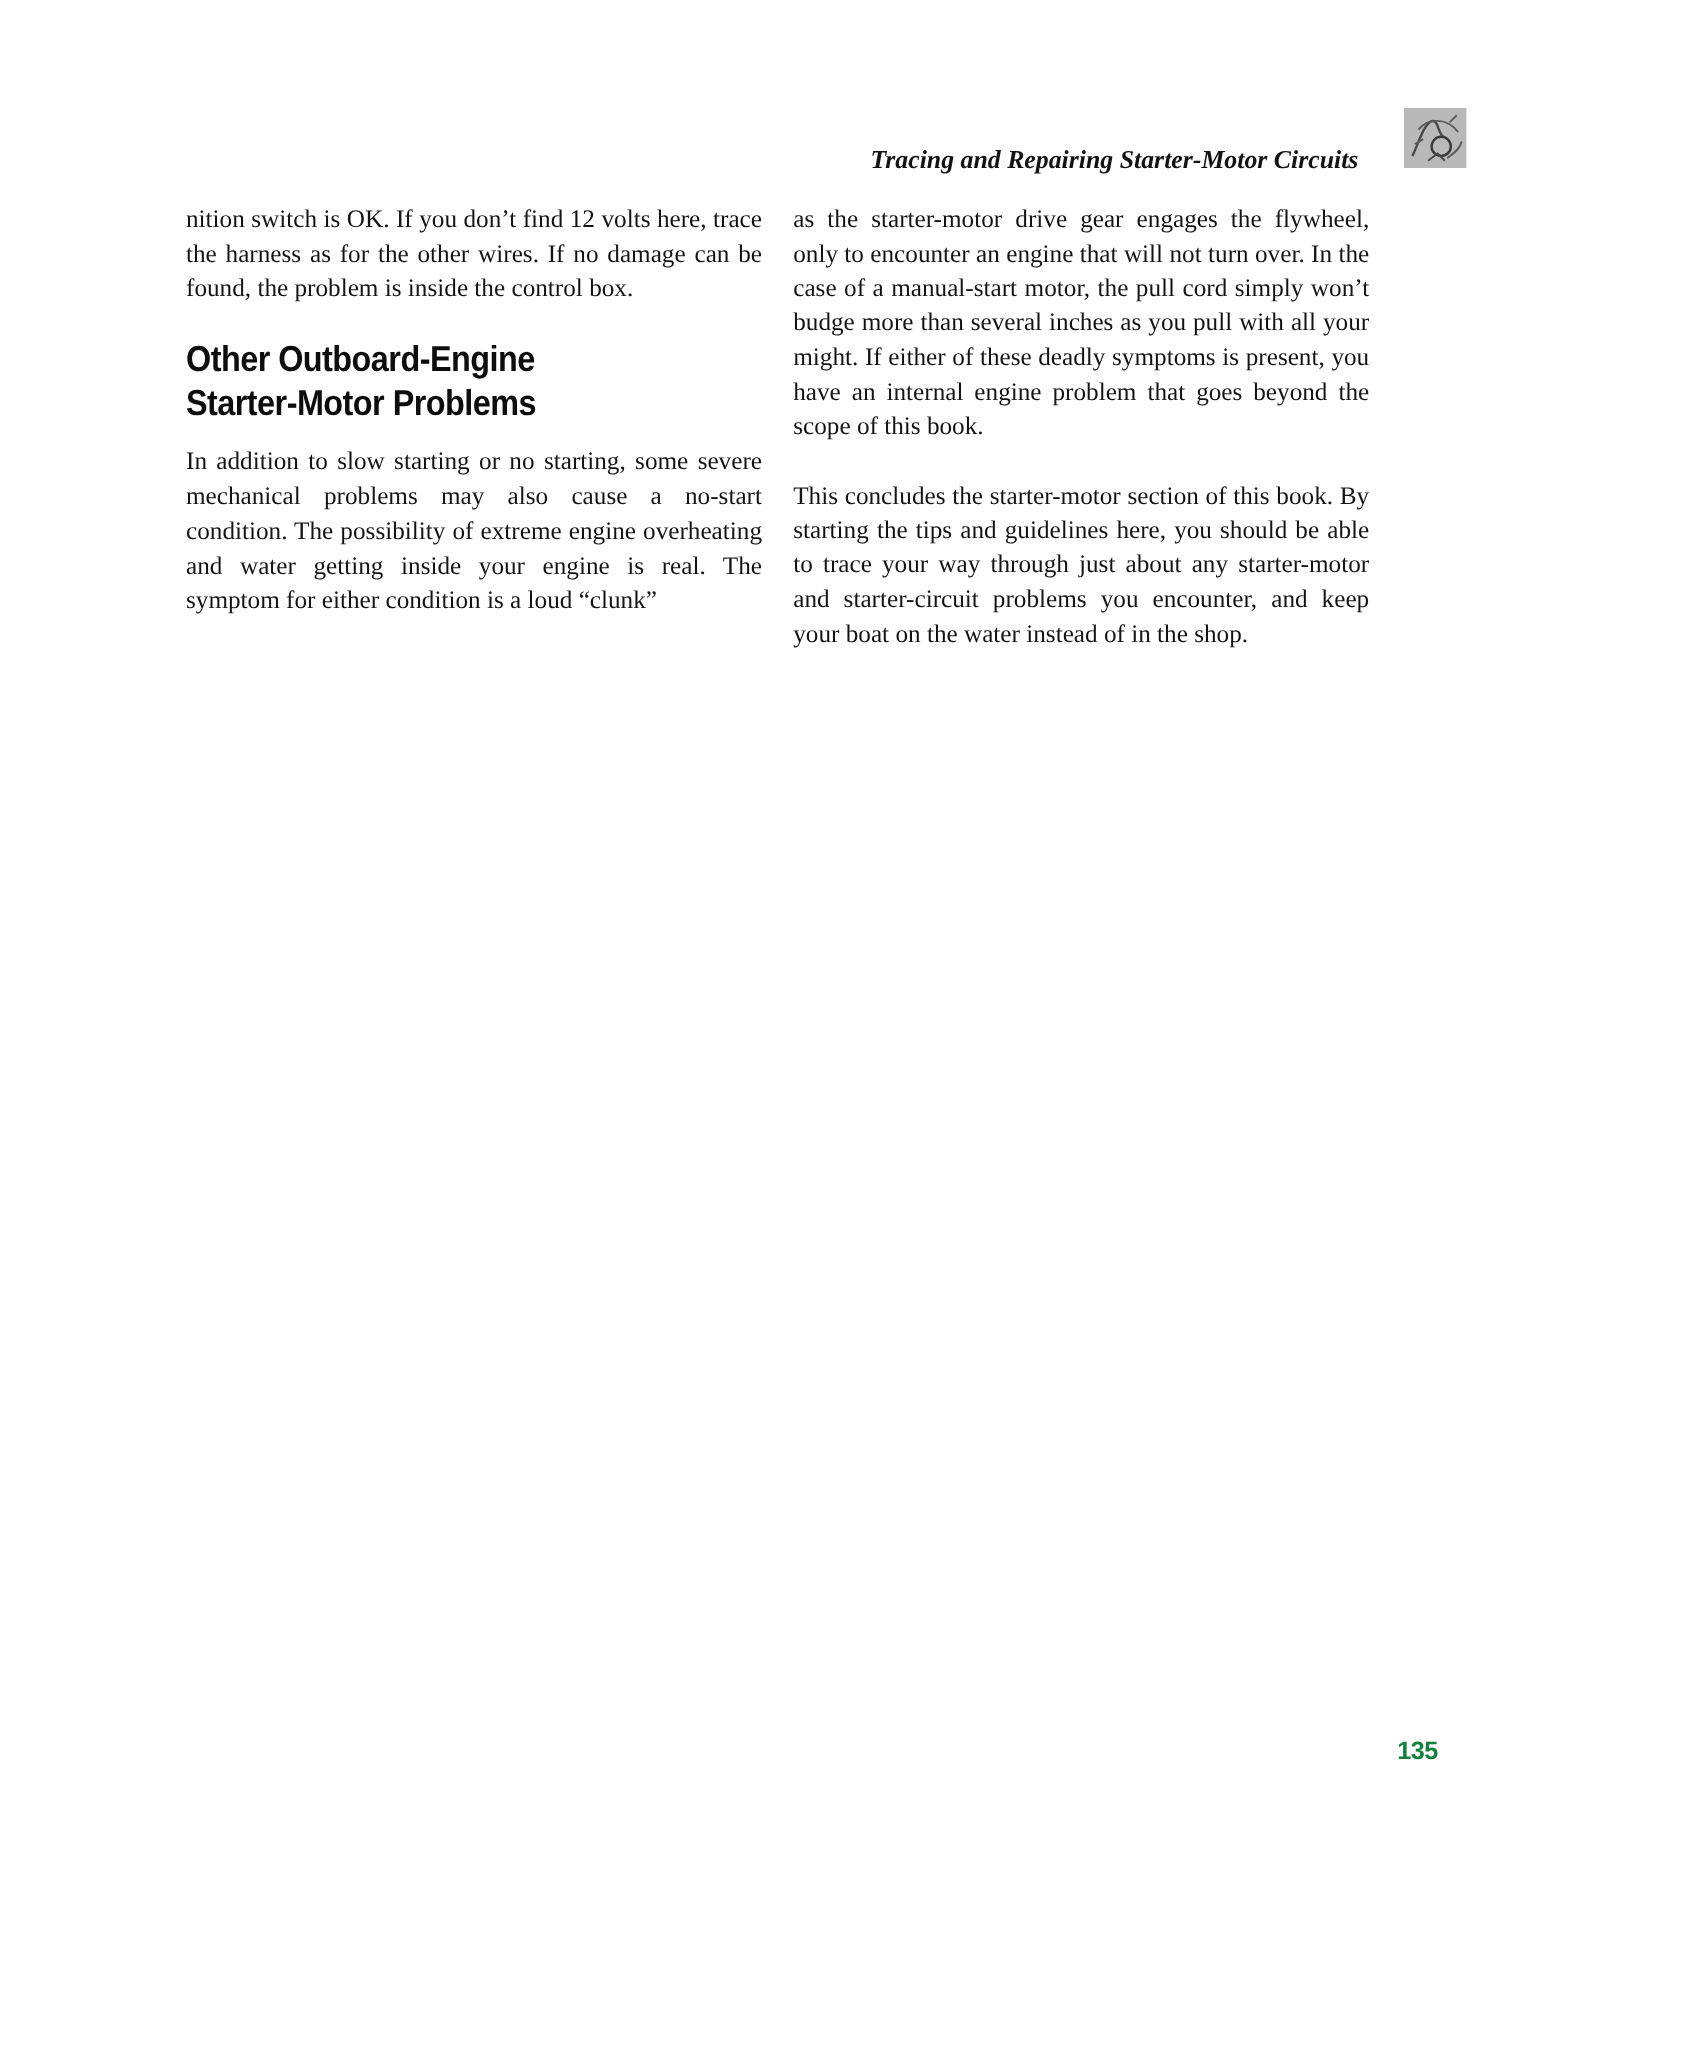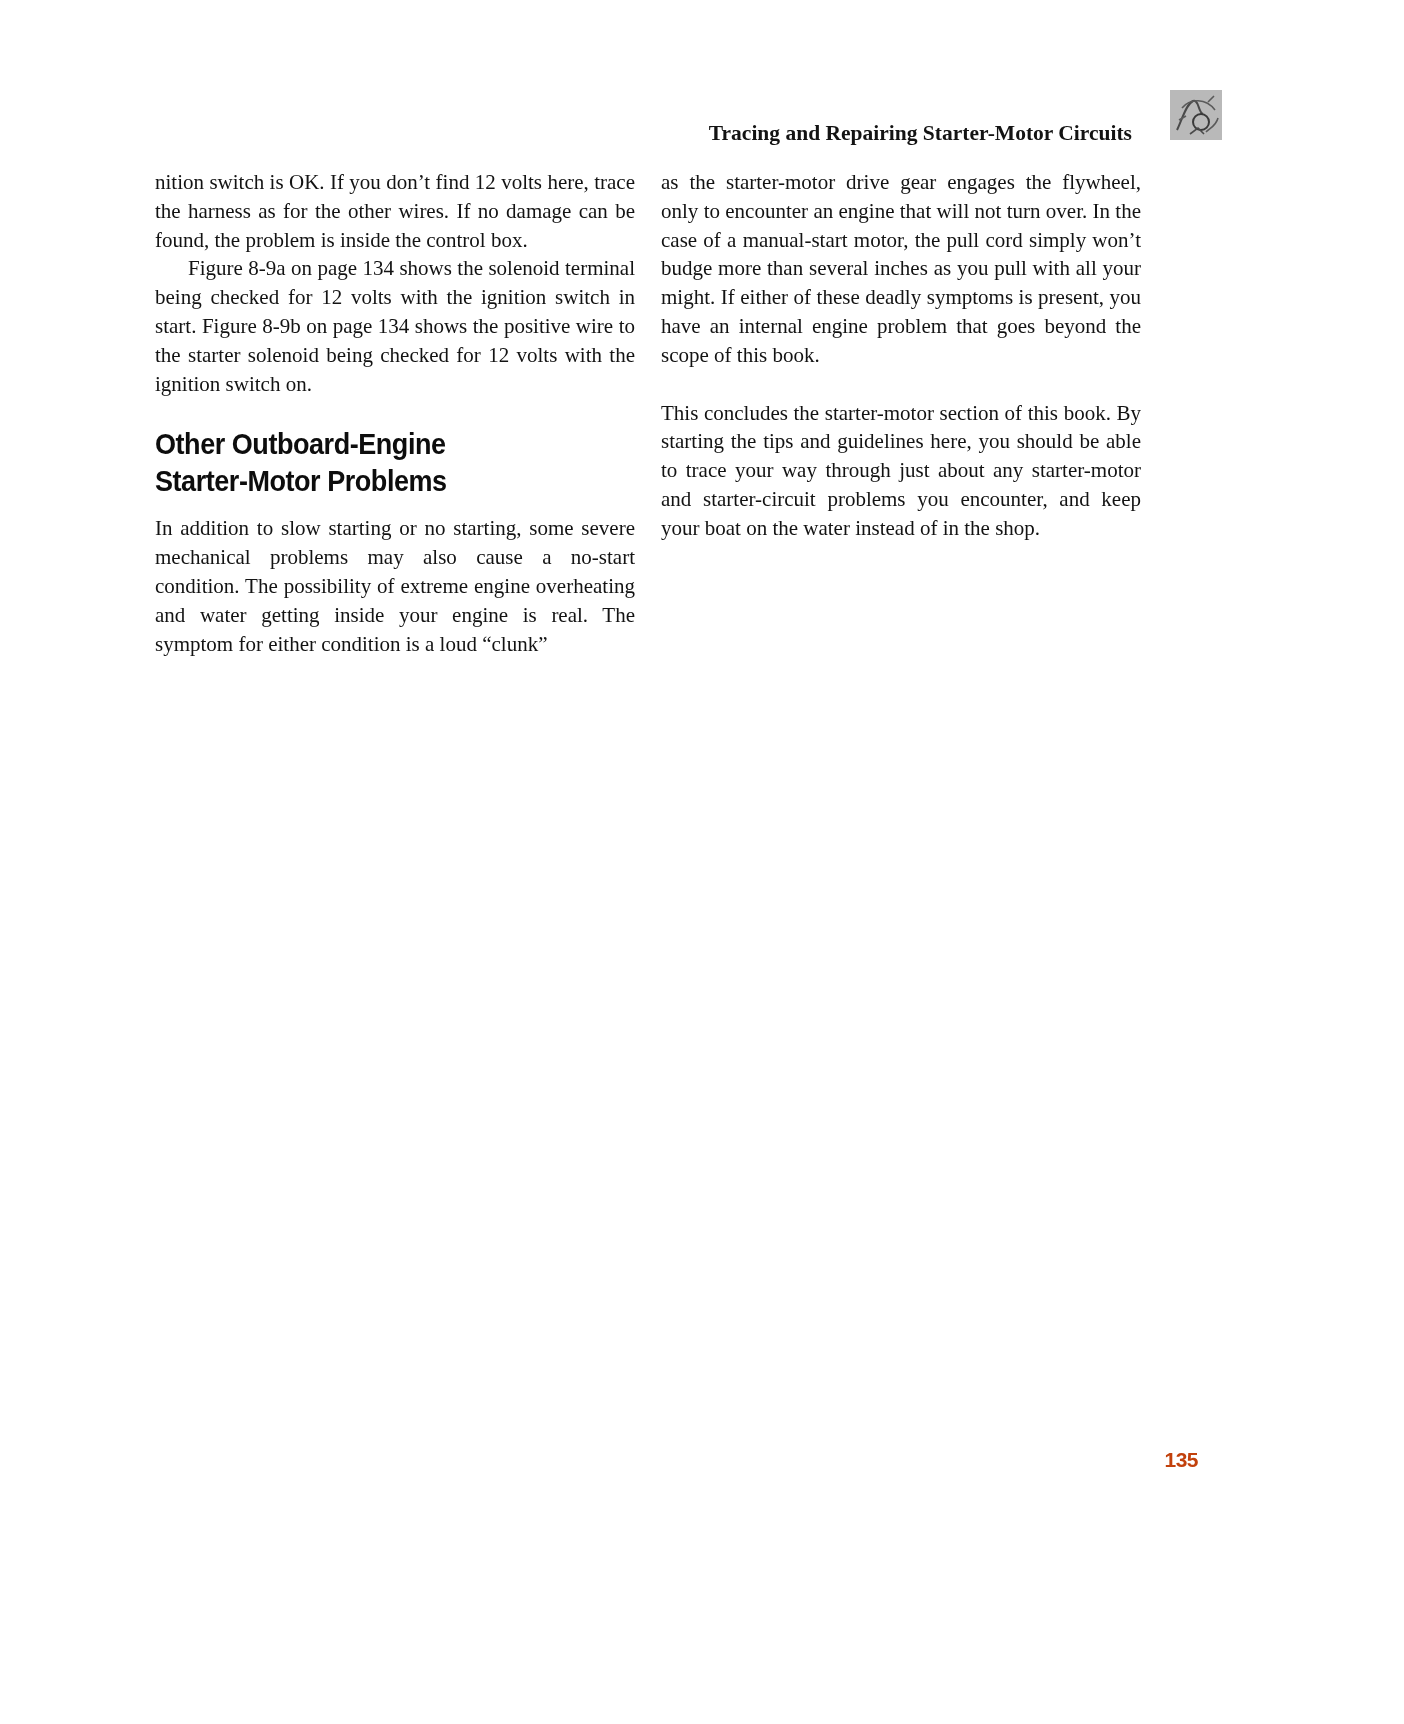--- a/index.html
+++ b/index.html
@@ -10,20 +10,21 @@
     height: 1724px;
     background: #ffffff;
     font-family: "Liberation Serif", serif;
     color: #131313;
     overflow: hidden;
   }
   .running-head {
     position: absolute;
     top: 121px;
     right: 272px;
+    font-style: italic;
     font-weight: bold;
     font-size: 21.5px;
     white-space: nowrap;
   }
   .chapter-icon {
     position: absolute;
     top: 90px;
     right: 182px;
     width: 52px;
     height: 50px;
@@ -62,21 +63,21 @@
   .spaced { margin-top: 29px !important; }
   .book-title { font-style: italic; }
   .page-number {
     position: absolute;
     top: 1448px;
     right: 206px;
     font-family: "Liberation Sans", sans-serif;
     font-weight: bold;
     font-size: 21px;
     letter-spacing: -0.5px;
-    color: #c2410c;
+    color: #15803d;
   }
 </style>
 </head>
 <body>
 
 <div class="page">
 
   <div class="running-head">Tracing and Repairing Starter-Motor Circuits</div>
 
   <div class="chapter-icon">
@@ -86,21 +87,20 @@
       <circle cx="31" cy="32" r="8" stroke="#3a3a3a" fill="none" stroke-width="2"></circle>
       <path d="M12 18 C 20 8, 36 8, 45 20 M38 12 L44 6 M9 30 L16 26 M36 42 C 40 38, 46 36, 48 28" stroke="#5a5a5a" fill="none" stroke-width="1.6"></path>
       <path d="M20 44 L28 38 L34 44" stroke="#4a4a4a" fill="none" stroke-width="1.6"></path>
     </svg>
   </div>
 
   <div class="columns">
 
     <div class="col">
       <p>nition switch is OK. If you don’t find 12 volts here, trace the harness as for the other wires. If no damage can be found, the problem is inside the control box.</p>
-      <p class="indent">Figure 8-9a on page 134 shows the solenoid terminal being checked for 12 volts with the ignition switch in start. Figure 8-9b on page 134 shows the positive wire to the starter solenoid being checked for 12 volts with the ignition switch on.</p>
       <h2 class="section-heading">Other Outboard-Engine
 Starter-Motor Problems</h2>
       <p>In addition to slow starting or no starting, some severe mechanical problems may also cause a no-start condition. The possibility of extreme engine overheating and water getting inside your engine is real. The symptom for either condition is a loud “clunk”</p>
     </div>
 
     <div class="col">
       <p>as the starter-motor drive gear engages the flywheel, only to encounter an engine that will not turn over. In the case of a manual-start motor, the pull cord simply won’t budge more than several inches as you pull with all your might. If either of these deadly symptoms is present, you have an internal engine problem that goes beyond the scope of this book.</p>
       <p class="spaced">This concludes the starter-motor section of this book. By starting the tips and guidelines here, you should be able to trace your way through just about any starter-motor and starter-circuit problems you encounter, and keep your boat on the water instead of in the shop.</p>
     </div>
 

